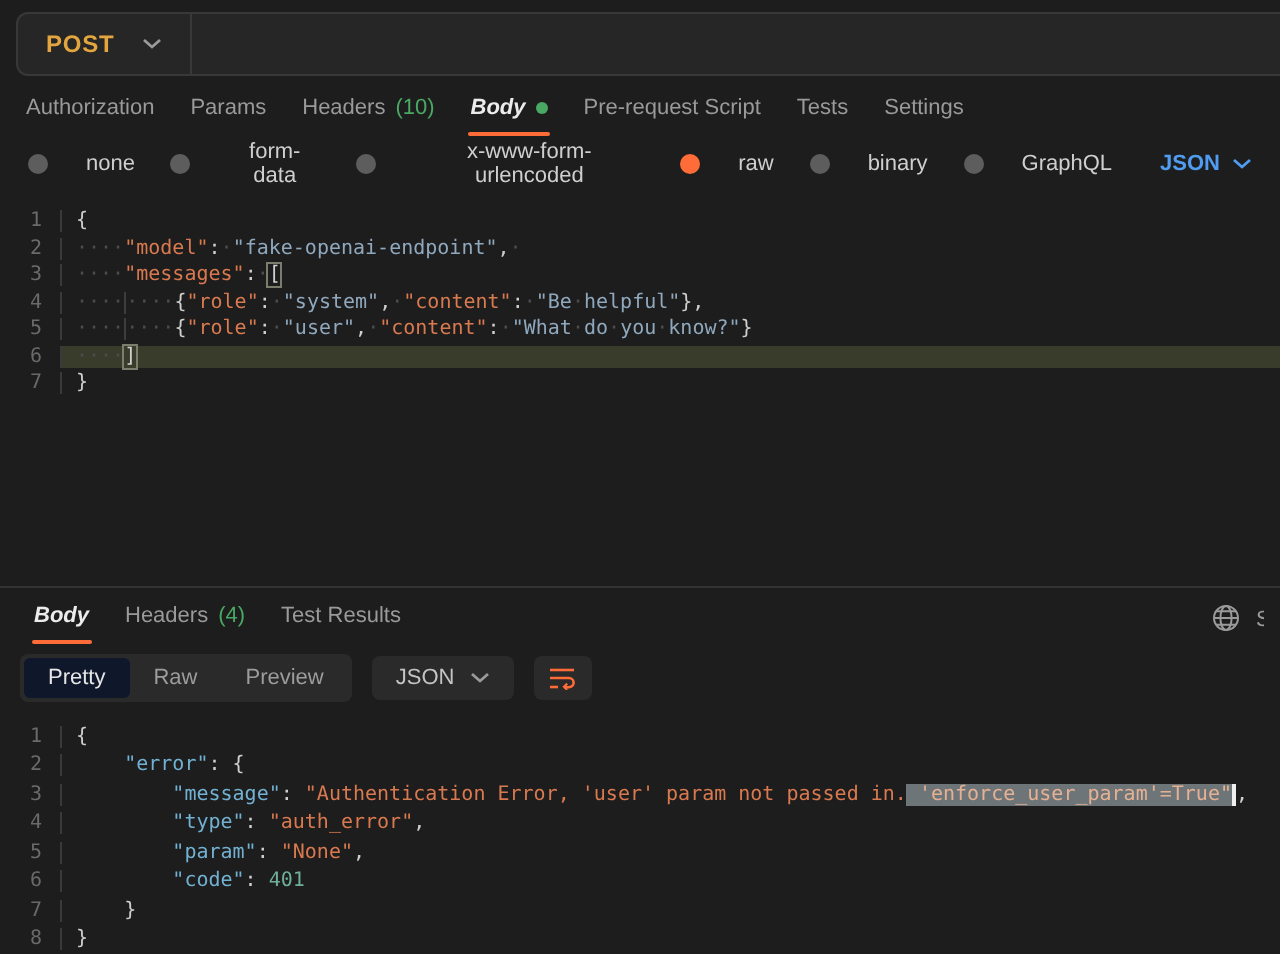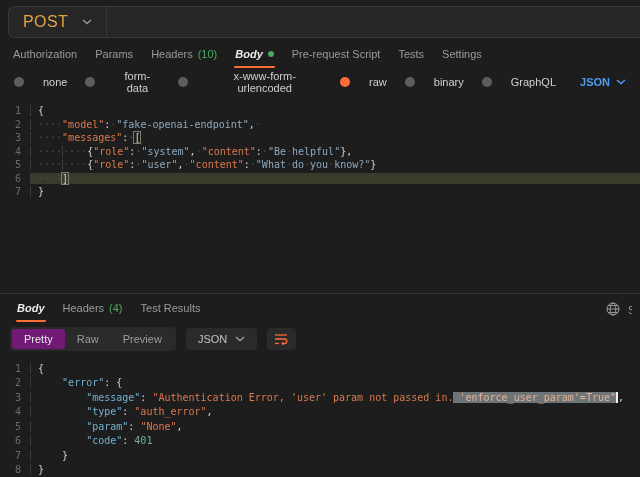--- a/index.html
+++ b/index.html
@@ -21,21 +21,21 @@
     border:1px solid #383838;
     border-right:none;
     border-radius:6px 0 0 6px;
     display:flex; align-items:center;
   }
   .method {
     display:flex; align-items:center; gap:14px;
     padding:0 14px 0 14px; height:100%;
     cursor:pointer;
   }
-  .method-label { color:#e3a53f; font-weight:normal; font-size:16px; letter-spacing:.4px;text-align:right; }
+  .method-label { color:#e3a53f; font-weight:bold; font-size:12px; letter-spacing:.4px;text-align:right; }
   .vdiv { width:1px; height:100%; background:#383838; }
   .url-input { padding:0 12px; color:#d8d8d8; font-size:11.5px; flex:1; white-space:nowrap; overflow:hidden; }
 
   
   .req-tabs { display:flex; align-items:flex-end; padding:0 4px; height:30px; }
   .tab {
     position:relative; padding:6px 9px 8px 9px;
     color:#9a9a9a; cursor:pointer; white-space:nowrap; display:flex; align-items:center; gap:5px;
   }
   .tab .count { color:#49a862; }
@@ -84,21 +84,21 @@
   
   .res-head { display:flex; align-items:flex-end; height:28px; padding:0 8px; }
   .res-head .spacer { flex:1; }
   .globe { display:flex; align-items:center; margin-bottom:6px; color:#9a9a9a; }
   .edge-sliver { width:4px; overflow:hidden; margin:0 0 6px 8px; color:#9a9a9a; }
 
   
   .res-controls { display:flex; align-items:center; gap:10px; padding:6px 10px 6px 10px; height:34px; }
   .seg-group { display:flex; background:#2a2a2a; border-radius:4px; padding:2px; }
   .seg-item { padding:4px 12px; color:#9c9c9c; border-radius:3px; cursor:pointer; }
-  .seg-item.active { background:#701a75; color:#e6e6e6; }
+  .seg-item.active { background:#0f172a; color:#e6e6e6; }
   .res-lang { display:flex; align-items:center; gap:8px; background:#2a2a2a; border-radius:4px; padding:5px 12px; color:#c4c4c4; cursor:pointer; }
   .wrap-btn { background:#2a2a2a; border-radius:4px; padding:5px 7px; display:flex; align-items:center; cursor:pointer; }
 </style>
 </head>
 <body>
 
 <div class="url-row">
   <div class="method">
     <span class="method-label">POST</span>
     <svg width="10" height="6">

